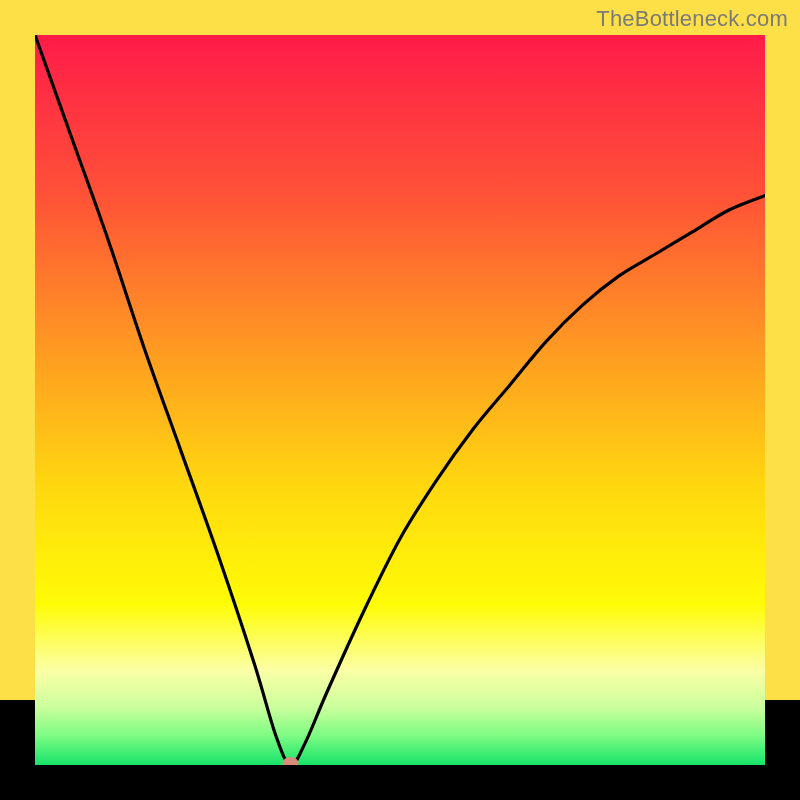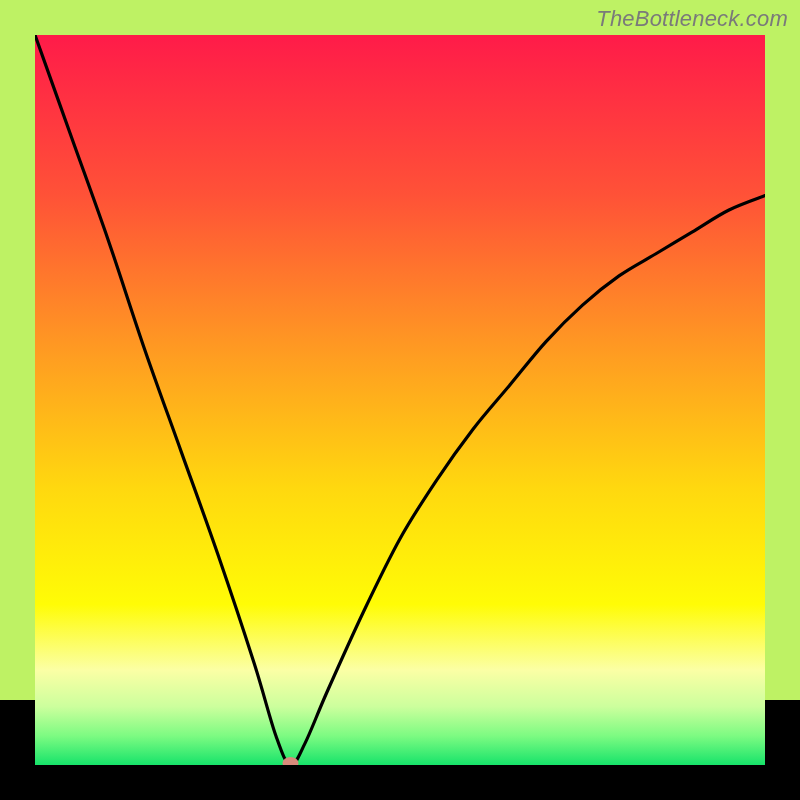--- a/index.html
+++ b/index.html
@@ -10,22 +10,21 @@
     background: #000;
     overflow: hidden;
     font-family: Arial, Helvetica, sans-serif;
   }
   .frame {
     position: absolute;
     left: 0;
     top: 0;
     width: 800px;
     height: 700px;
-    background: #bef264;
-    font-style: italic;
+    background: #fde047;
   }
   .plot-area {
     position: absolute;
     left: 35px;
     top: 35px;
     width: 730px;
     height: 730px;
     overflow: hidden;
   }
   .gradient-bg {

